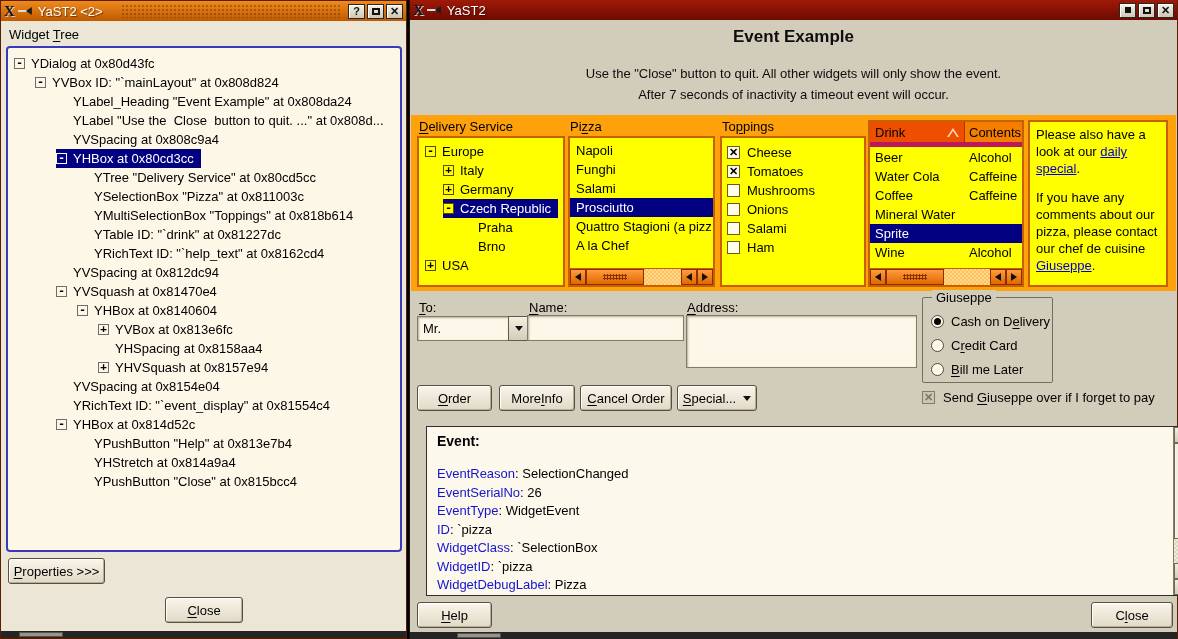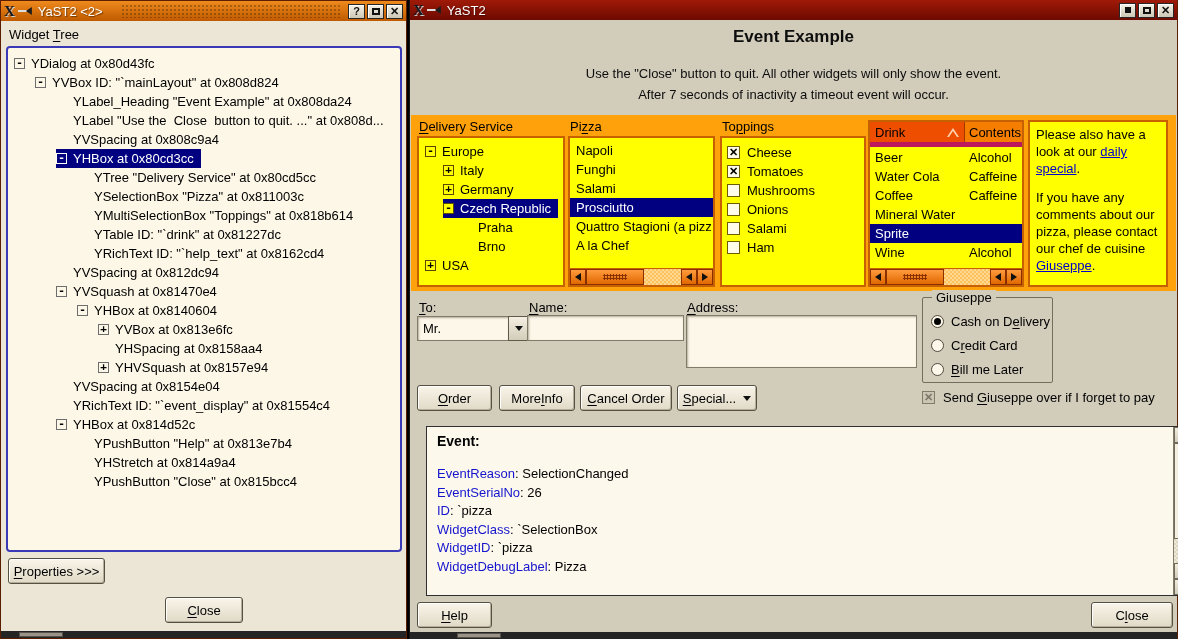--- a/index.html
+++ b/index.html
@@ -556,20 +556,21 @@
       <span class="tcheck">✕</span>
       <span>Send <u>G</u>iuseppe over if I forget to pay</span>
     </div>
 
     <div id="event-frame">
       <div id="event-content">
         <div id="event-title">Event:</div>
         <div id="event-lines">
             <div class="eline"><span class="ekey">EventReason</span>: SelectionChanged</div>
             <div class="eline"><span class="ekey">EventSerialNo</span>: 26</div>
+            <div class="eline"><span class="ekey">EventType</span>: WidgetEvent</div>
             <div class="eline"><span class="ekey">ID</span>: `pizza</div>
             <div class="eline"><span class="ekey">WidgetClass</span>: `SelectionBox</div>
             <div class="eline"><span class="ekey">WidgetID</span>: `pizza</div>
             <div class="eline"><span class="ekey">WidgetDebugLabel</span>: Pizza</div>
           </div>
       </div>
       <div id="event-vscroll">
         <span class="vbtn">
             <span class="tri-u"></span>
           </span>

